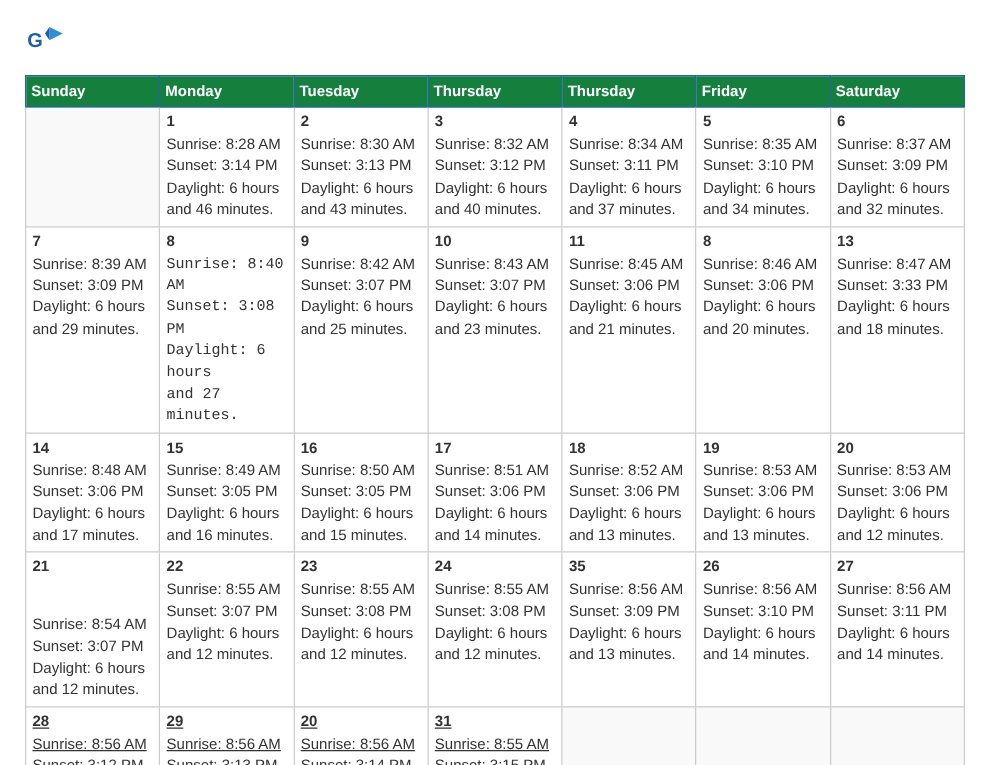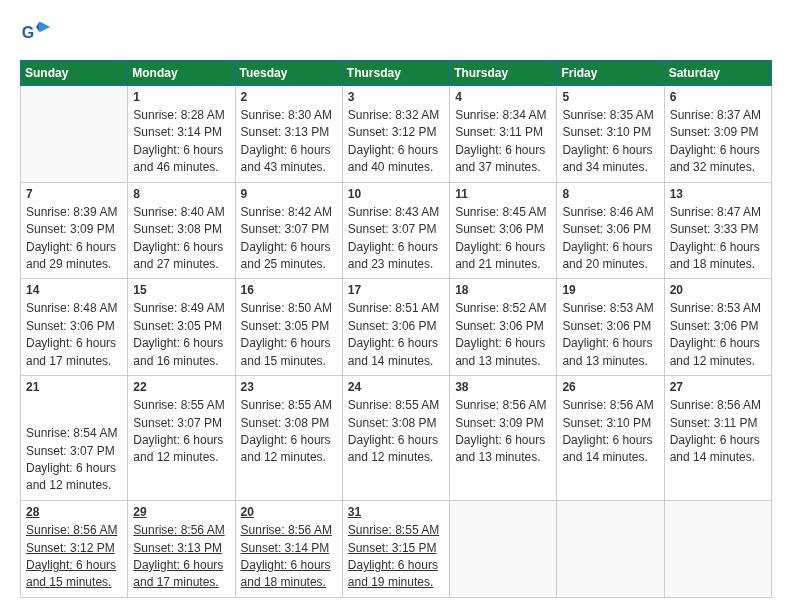--- a/index.html
+++ b/index.html
@@ -183,21 +183,21 @@
         <tr>
           <td>
             <span class="day-num">7</span>
             <div class="day-info" style="white-space: pre-line;">Sunrise: 8:39 AM
 Sunset: 3:09 PM
 Daylight: 6 hours
 and 29 minutes.</div>
           </td>
           <td>
             <span class="day-num">8</span>
-            <div class="day-info" style="white-space: pre-line;">Sunrise: 8:40 AM
+            <div class="day-info" style="white-space: pre-line; font-family: Liberation Mono, monospace;">Sunrise: 8:40 AM
 Sunset: 3:08 PM
 Daylight: 6 hours
 and 27 minutes.</div>
           </td>
           <td>
             <span class="day-num">9</span>
             <div class="day-info" style="white-space: pre-line;">Sunrise: 8:42 AM
 Sunset: 3:07 PM
 Daylight: 6 hours
 and 25 minutes.</div>
@@ -305,21 +305,21 @@
 and 12 minutes.</div>
           </td>
           <td>
             <span class="day-num">24</span>
             <div class="day-info" style="white-space: pre-line;">Sunrise: 8:55 AM
 Sunset: 3:08 PM
 Daylight: 6 hours
 and 12 minutes.</div>
           </td>
           <td>
-            <span class="day-num">38</span>
+            <span class="day-num">35</span>
             <div class="day-info" style="white-space: pre-line;">Sunrise: 8:56 AM
 Sunset: 3:09 PM
 Daylight: 6 hours
 and 13 minutes.</div>
           </td>
           <td>
             <span class="day-num">26</span>
             <div class="day-info" style="white-space: pre-line;">Sunrise: 8:56 AM
 Sunset: 3:10 PM
 Daylight: 6 hours

